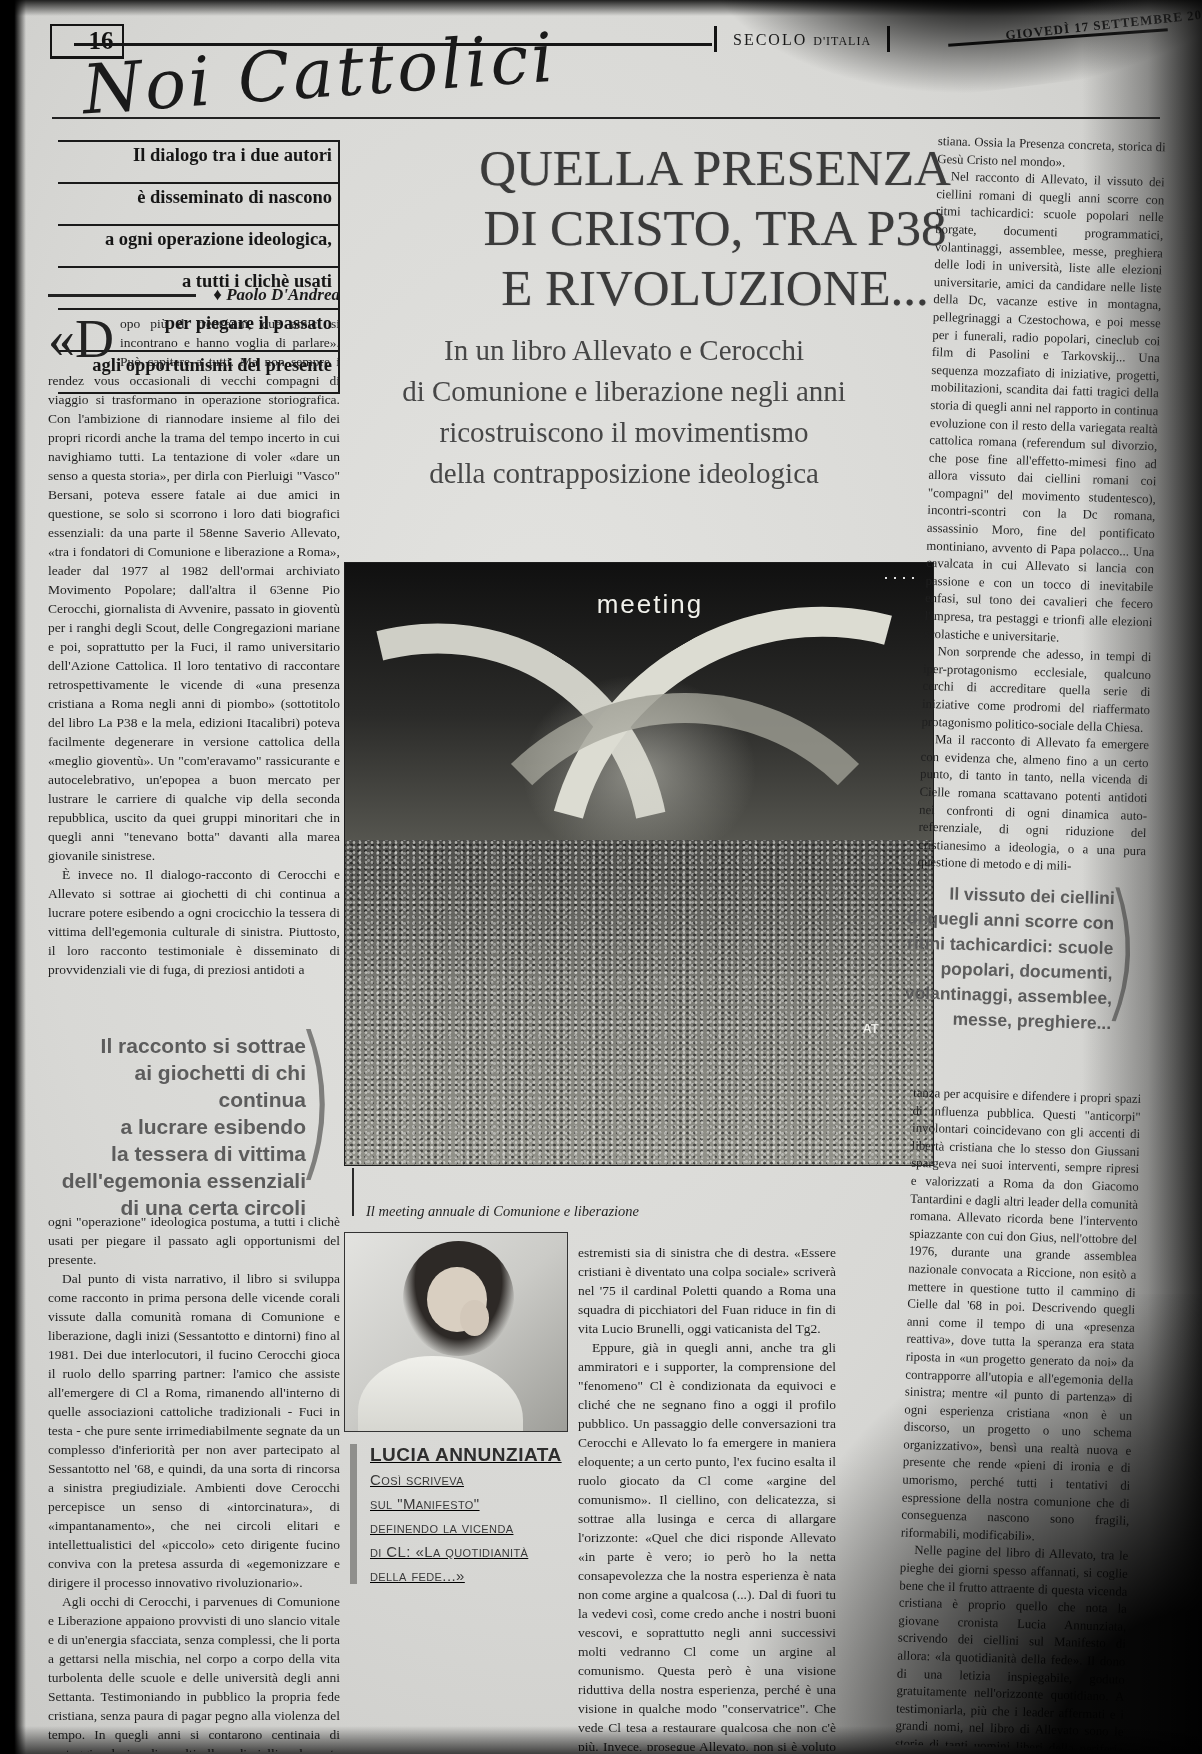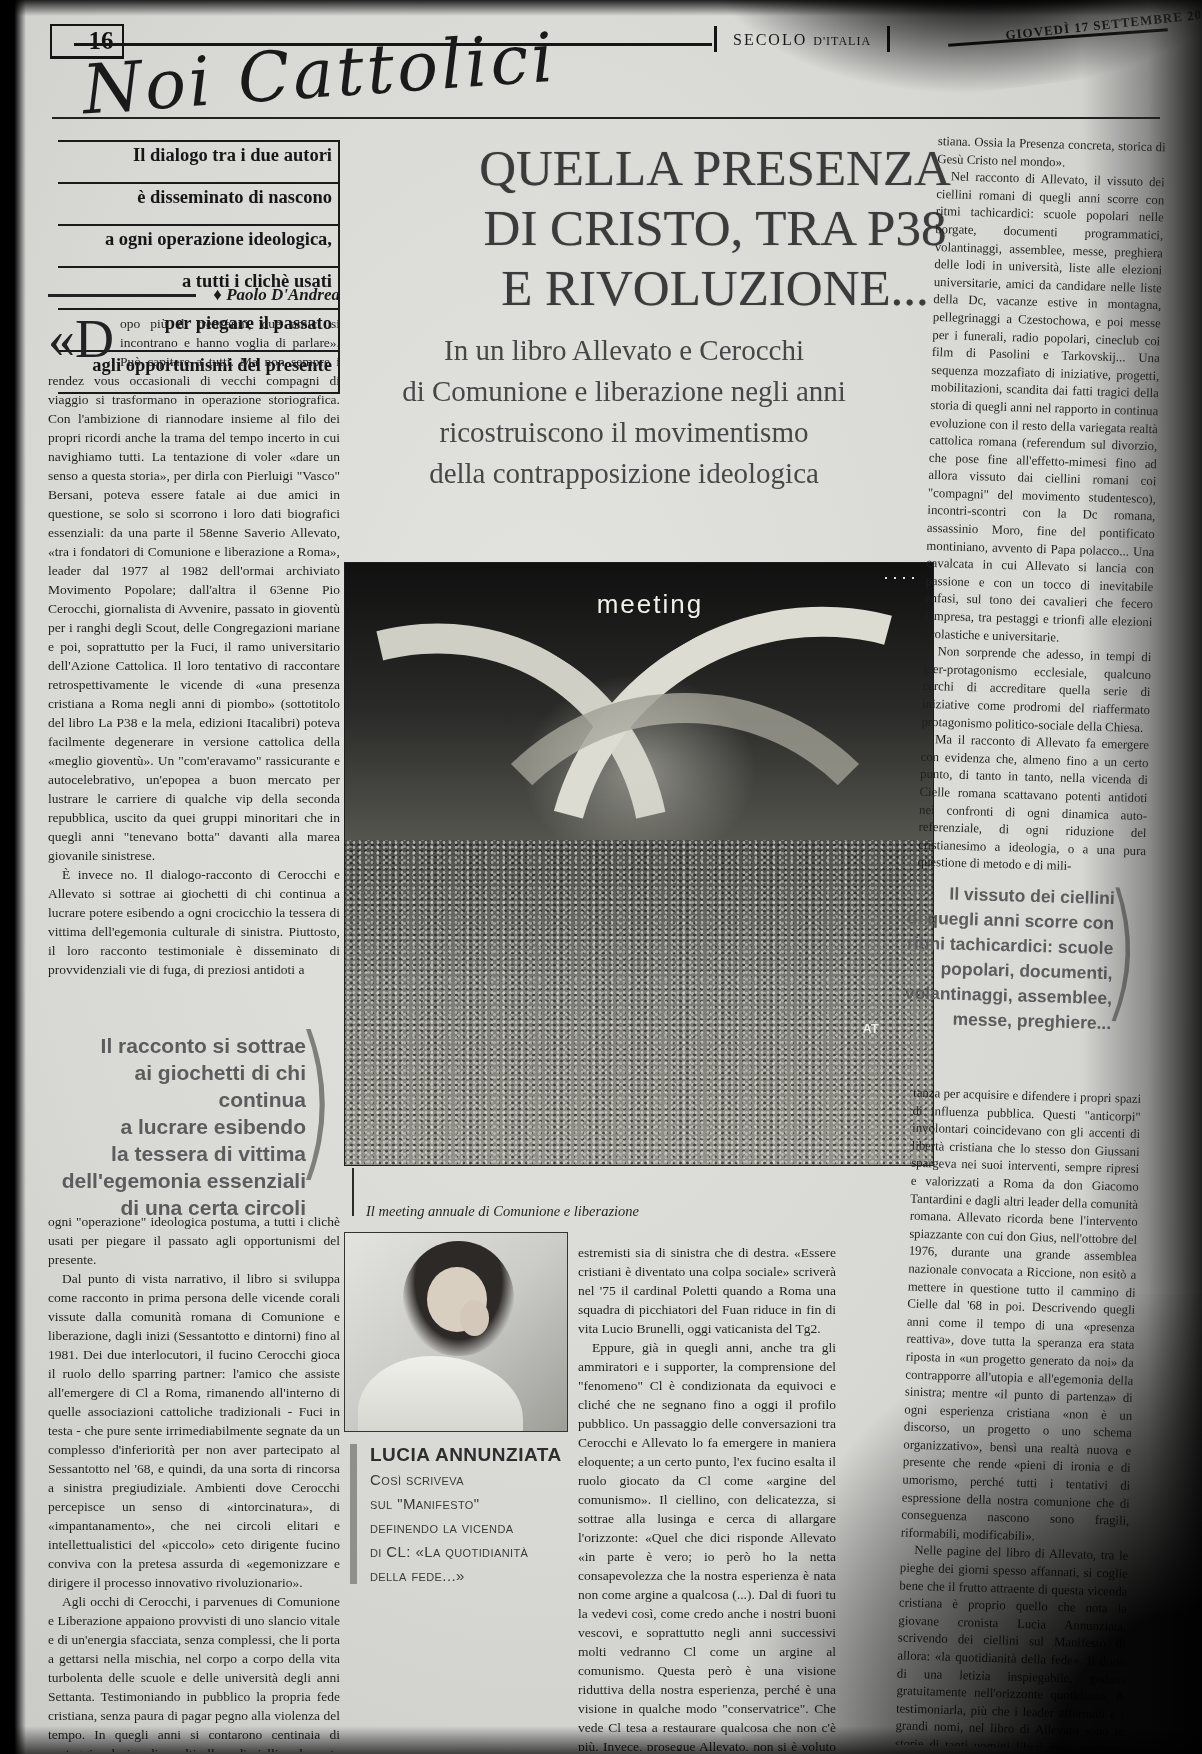--- a/index.html
+++ b/index.html
@@ -86,21 +86,21 @@
 
   
   .annu{left:344px;top:1232px;width:222px;height:198px;overflow:hidden;border:1px solid #333;
         background:linear-gradient(140deg,#e3e3e0 0%,#cbcbc7 50%,#9e9e99 100%);}
   .annu .hair{position:absolute;left:26%;top:4%;width:50%;height:58%;border-radius:50%;
         background:radial-gradient(ellipse at 50% 35%,#2d2926 55%,transparent 74%);}
   .annu .face{position:absolute;left:37%;top:17%;width:27%;height:33%;background:#d9cfc1;border-radius:50%;}
   .annu .hand{position:absolute;left:52%;top:34%;width:13%;height:18%;background:#d3c8ba;border-radius:50%;}
   .annu .shirt{position:absolute;left:6%;bottom:-2%;width:74%;height:40%;
         background:linear-gradient(#f0f0eb,#d5d5cf);border-radius:45% 55% 0 0/70% 80% 0 0;}
-  .annu-cap{left:344px;top:1442px;width:236px;padding-left:26px;box-sizing:border-box;}
+  .annu-cap{left:344px;top:1442px;width:236px;padding-left:26px;box-sizing:border-box;text-decoration:underline;}
   .annu-bar{position:absolute;left:6px;top:2px;width:7px;height:96%;background:#8f8f8c;}
   .annu-name{font:bold 19px/26px "Liberation Sans",sans-serif;color:#2e2e2e;letter-spacing:.5px;}
   .annu-line{font:15px/24px "Liberation Sans",sans-serif;font-variant:small-caps;color:#3a3a3a;letter-spacing:.4px;}
 
   
   .rightcol{left:938px;top:133px;width:228px;transform:rotate(1.6deg);transform-origin:top left;}
   .rightcol .body-text{font-size:12.8px;line-height:17.6px;}
   .r1{position:absolute;left:0;top:0;width:228px;height:738px;}
   .rpq{position:absolute;left:-12px;top:748px;width:238px;height:196px;}
   .r2{position:absolute;left:2px;top:952px;width:228px;height:660px;}

